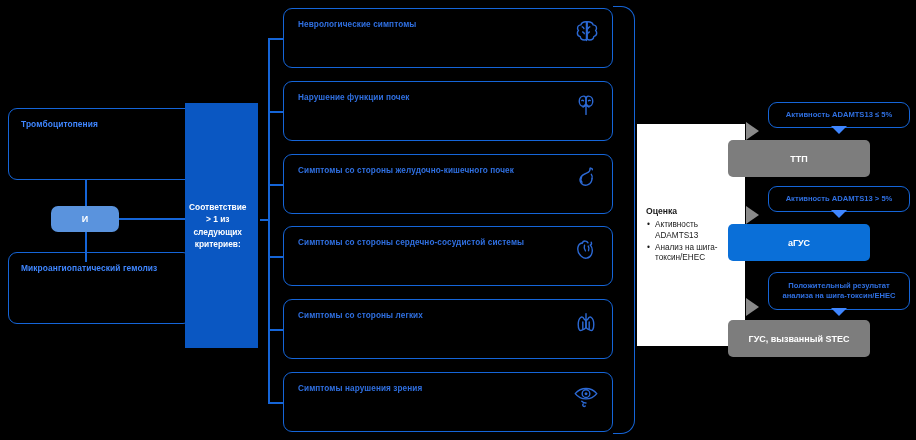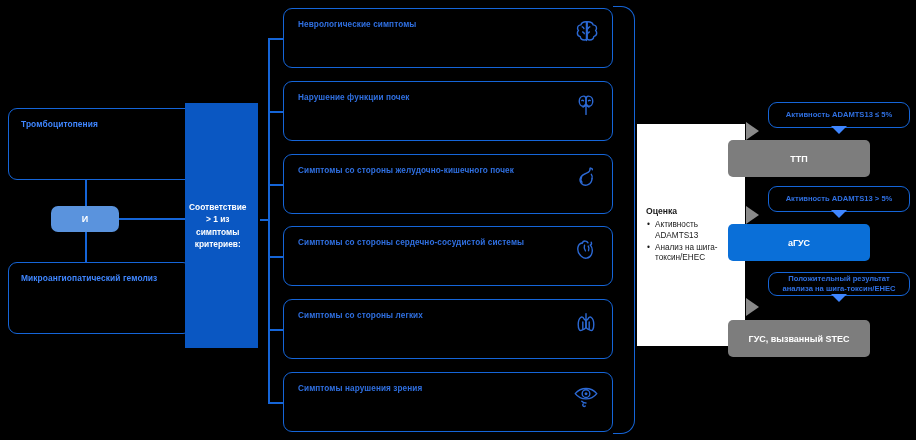--- a/index.html
+++ b/index.html
@@ -22,21 +22,21 @@
     position: absolute;
     color: #2f6fe0;
     font-size: 8.2px;
     font-weight: bold;
     letter-spacing: .1px;
     white-space: nowrap;
   }
 
   
   #thrombo  { left: 8px;  top: 108px; width: 189px; height: 72px; }
-  #hemolysis{ left: 8px;  top: 262px; width: 184px; height: 72px; }
+  #hemolysis{ left: 8px;  top: 252px; width: 184px; height: 72px; }
   .left-label { left: 12px; color:#3f86ff; font-size: 8.4px; font-weight: bold; }
 
   
   #and-node {
     position: absolute; left: 51px; top: 206px; width: 68px; height: 26px;
     background: #5a93dd; border-radius: 7px;
     display: flex; align-items: center; justify-content: center;
     color: #ffffff; font-size: 9px; font-weight: bold;
   }
   
@@ -147,21 +147,21 @@
   <div id="and-node">
     <span>И</span>
   </div>
 
   <div class="hline" style="left:119px; top:218px; width:66px; height:1.6px;"></div>
 
   <div id="criteria-bar">
     <div>
       <div>Соответствие</div>
       <div>&gt; 1 из</div>
-      <div>симптомы</div>
+      <div>следующих</div>
       <div>критериев:</div>
     </div>
   </div>
 
   <div id="bar-to-spine"></div>
   <div id="tree-spine"></div>
   <div class="tree-branch" style="top:38px;"></div>
   <div class="tree-branch" style="top:111px;"></div>
   <div class="tree-branch" style="top:184px;"></div>
   <div class="tree-branch" style="top:256px;"></div>
@@ -260,21 +260,21 @@
   </div>
 
   <div class="result-chip" style="top:186px; height:26px;">
     <span>Активность ADAMTS13 &gt; 5%</span>
     <div class="chip-notch"></div>
   </div>
   <div class="result-outcome" style="top:224px; background:#0a6fd8;">
     <span>аГУС</span>
   </div>
 
-  <div class="result-chip" style="top:272px; height:24px;">
+  <div class="result-chip" style="top:272px; height:38px;">
     <span>Положительный результат анализа на шига-токсин/EHEC</span>
     <div class="chip-notch"></div>
   </div>
   <div class="result-outcome" style="top:320px; background:#7d7d7d;">
     <span>ГУС, вызванный STEC</span>
   </div>
 
 </div>
 
 </body></html>

